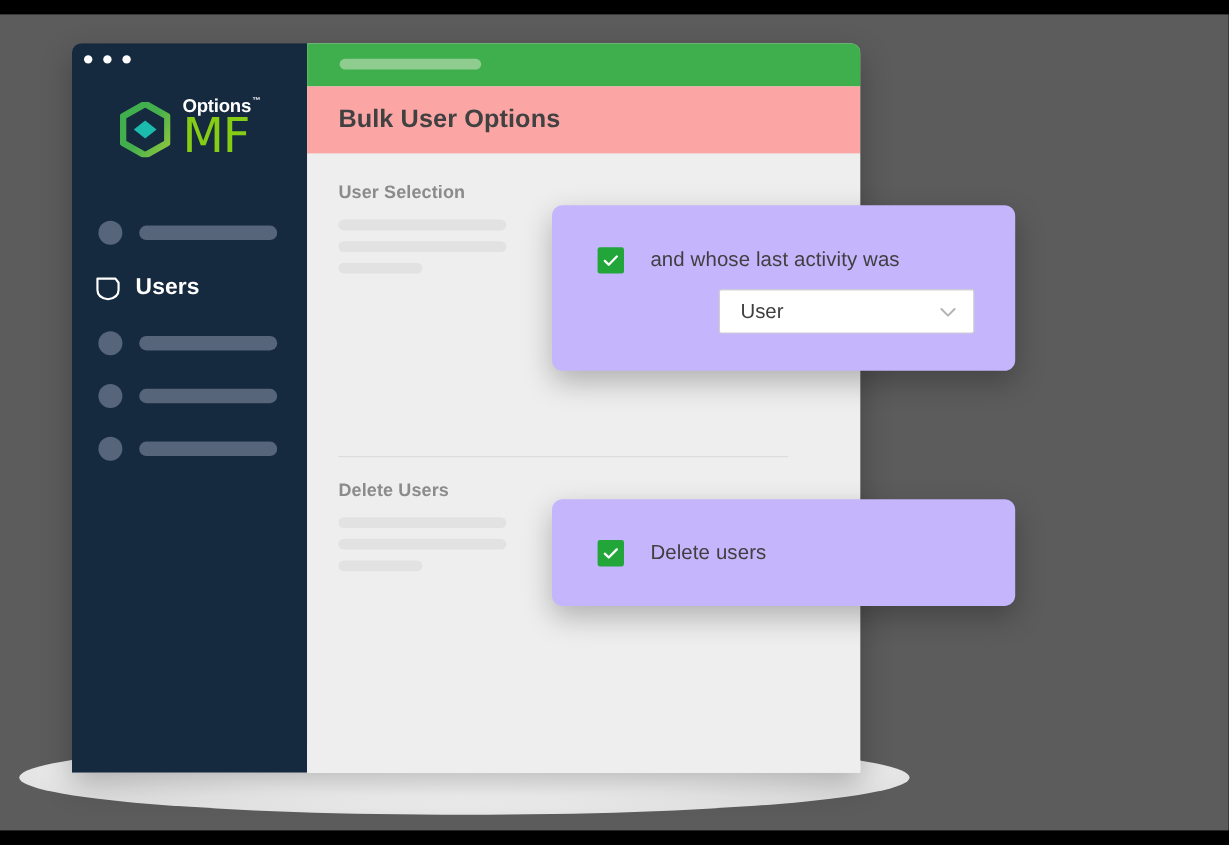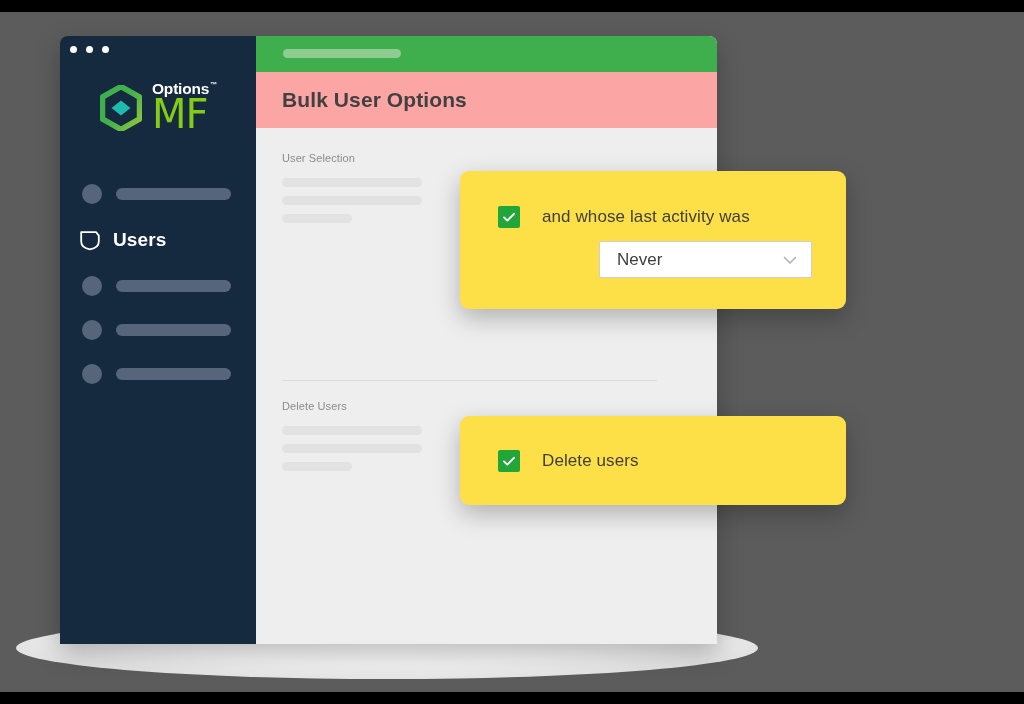--- a/index.html
+++ b/index.html
@@ -216,22 +216,22 @@
     position: relative;
     flex: 1 1 auto;
     background: #eeeeee;
   }
 
   .section {
     position: absolute;
     left: 26px;
   }
   .section-title {
-    font-size: 11px;
-    font-weight: 400;
+    font-size: 15px;
+    font-weight: 700;
     color: #8b8b8b;
     letter-spacing: 0.1px;
     margin: 0 0 14px 0;
   }
   .skel {
     height: 9px;
     border-radius: 5px;
     background: #e2e2e2;
     margin-bottom: 9px;
   }
@@ -242,21 +242,21 @@
     position: absolute;
     left: 26px;
     width: 375px;
     height: 1px;
     background: #dcdcdc;
   }
 
   
   .popup {
     position: absolute;
-    background: #fde047;
+    background: #c4b5fd;
     border-radius: 9px;
     box-shadow: 0 9px 24px rgba(0,0,0,0.26);
     box-sizing: border-box;
   }
   #popup-activity {
     left: 460px;
     top: 171px;
     width: 386px;
     height: 138px;
   }
@@ -420,21 +420,21 @@
     <div class="check-row" style="left:38px; top:35px;">
       <span class="checkbox">
         <svg width="16" height="16" viewBox="0 0 16 16" xmlns="http://www.w3.org/2000/svg">
           <path d="M3 8.4 L6.3 11.6 L13 4.8" fill="none" stroke="#ffffff" stroke-width="1.9" stroke-linecap="round" stroke-linejoin="round"></path>
         </svg>
       </span>
       <span class="check-label">and whose last activity was</span>
     </div>
 
     <div class="select-box">
-      <span class="select-value">Never</span>
+      <span class="select-value">User</span>
       <span>
         <svg class="chevron" width="20" height="20" viewBox="0 0 20 20" xmlns="http://www.w3.org/2000/svg">
           <path d="M4.5 7.5 L10 13 L15.5 7.5" fill="none" stroke="#b4b4b4" stroke-width="1.7" stroke-linecap="round" stroke-linejoin="round"></path>
         </svg>
       </span>
     </div>
   </div>
 
   <div class="popup" id="popup-delete">
     <div class="check-row" style="left:38px; top:34px;">

